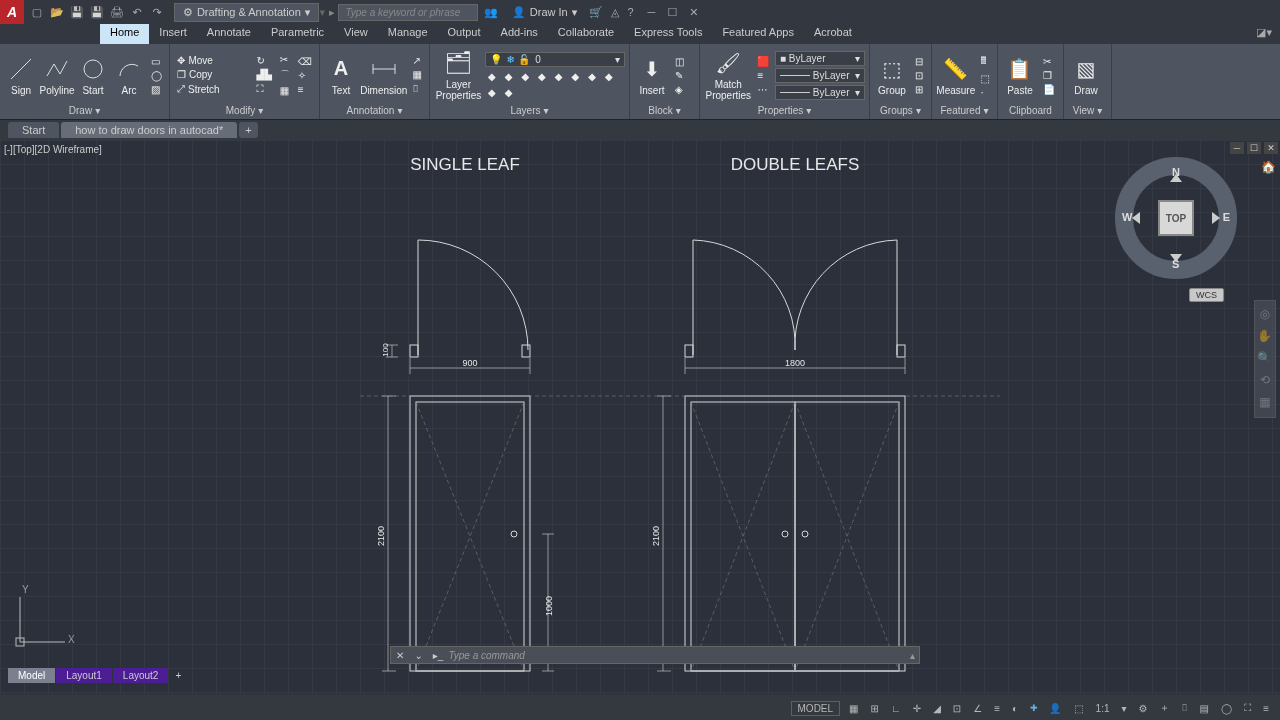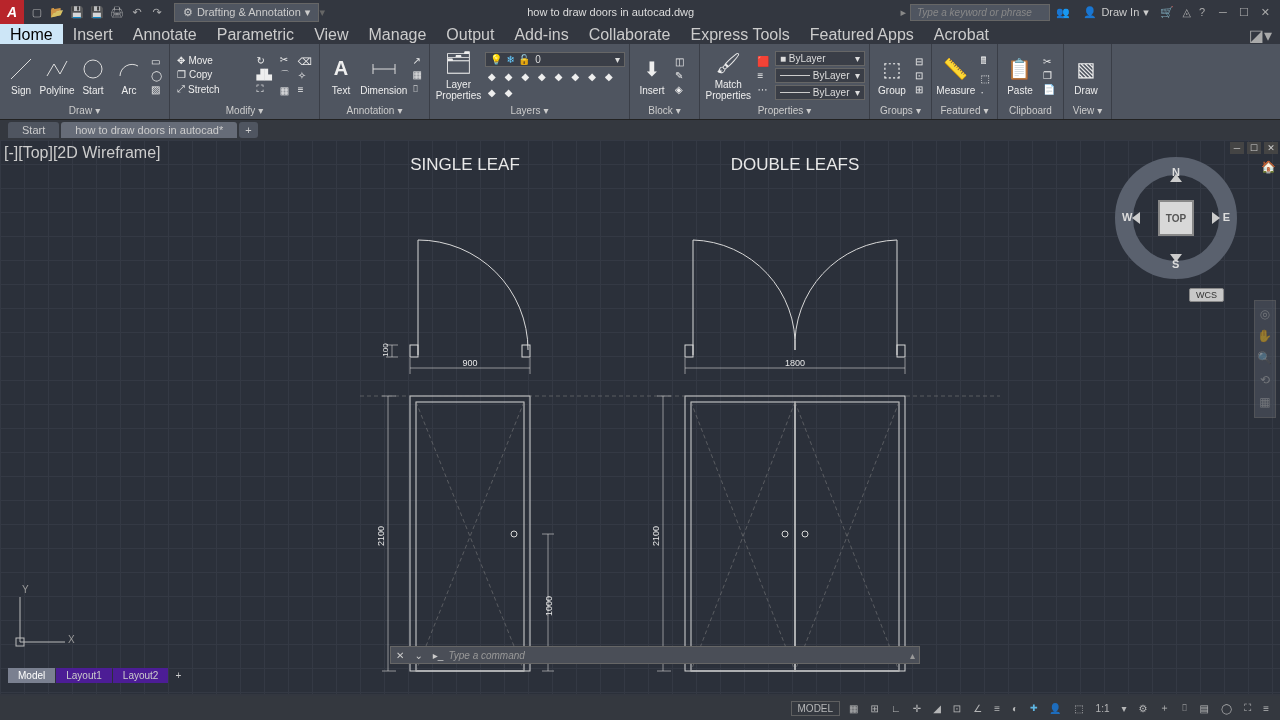--- a/index.html
+++ b/index.html
@@ -6,38 +6,38 @@
 body{width:1280px;height:720px;background:#333740;overflow:hidden;position:relative}
 .titlebar{height:24px;background:#333740;display:flex;align-items:center;font-size:11px;color:#ccc}
 .logo{width:24px;height:24px;background:#b8252b;color:#fff;font-weight:bold;font-size:14px;display:flex;align-items:center;justify-content:center;font-style:italic}
 .qat{display:flex;gap:2px;padding:0 4px}
 .qat-btn{width:18px;height:18px;opacity:.8;display:flex;align-items:center;justify-content:center}
 .workspace-sel{background:#4f5560;padding:2px 8px;margin-left:4px;display:flex;align-items:center;gap:4px;border:1px solid #666}
 .title-file{flex:1;text-align:center;color:#ddd;font-size:11px}
 .search-box{background:#4f5560;padding:2px 6px;color:#888;font-style:italic;width:140px;font-size:10px;border:1px solid #666}
 .sys-btns{display:flex;gap:12px;padding:0 10px;color:#aaa}
 .signin{display:flex;align-items:center;gap:4px;padding:0 8px;color:#ccc}
-.ribbon-tabs{height:20px;background:#333740;display:flex;font-size:16px;color:#ccc;}
+.ribbon-tabs{height:20px;background:#333740;display:flex;font-size:11px;color:#ccc;padding-left:100px}
 .ribbon-tab{padding:2px 10px;cursor:pointer}
 .ribbon-tab.active{background:#cde6f7;color:#000}
 .ribbon{height:76px;background:#4f5560;display:flex;border-bottom:1px solid #222}
 .panel{border-right:1px solid #3a3e47;display:flex;flex-direction:column;padding:2px 4px}
 .panel-body{flex:1;display:flex;align-items:center;gap:2px}
 .panel-title{font-size:10px;color:#ccc;text-align:center;padding:1px 0;display:flex;justify-content:center;gap:3px}
 .big-btn{display:flex;flex-direction:column;align-items:center;justify-content:flex-end;padding:2px 4px;color:#eee;font-size:10px;gap:2px;min-width:34px}
 .big-btn .ico{width:28px;height:28px;display:flex;align-items:center;justify-content:center}
 .small-row{display:flex;flex-direction:column;gap:1px}
 .small-btn{display:flex;align-items:center;gap:3px;font-size:10px;color:#eee;padding:1px 3px;white-space:nowrap}
 .prop-combo{background:#3a3e47;border:1px solid #666;font-size:10px;color:#ddd;padding:1px 4px;width:90px;display:flex;justify-content:space-between}
 .filetabs{height:20px;background:#34383f;display:flex;align-items:center;font-size:11px;color:#ccc;padding-left:8px;gap:2px}
 .filetab{background:#4f5560;padding:2px 14px;border-radius:3px 3px 0 0}
 .filetab.active{background:#666c78}
 .canvas-wrap{position:absolute;top:140px;left:0;right:0;bottom:26px;background:#2b303a}
 .canvas-wrap::before{content:"";position:absolute;inset:0;background-image:linear-gradient(#343944 1px,transparent 1px),linear-gradient(90deg,#343944 1px,transparent 1px);background-size:24px 24px}
-.vp-label{position:absolute;top:4px;left:4px;font-size:16px;color:#ccc}
+.vp-label{position:absolute;top:4px;left:4px;font-size:10px;color:#ccc}
 .vp-ctrl{position:absolute;top:2px;right:2px;display:flex;gap:3px}
 .vp-ctrl span{width:14px;height:12px;background:#444;color:#ccc;font-size:9px;display:flex;align-items:center;justify-content:center}
 .drawing{position:absolute;inset:0}
 .drawing text{fill:#e8e8e8;font-family:Arial}
 .drawing .ln{stroke:#d8d8d8;stroke-width:1;fill:none}
 .drawing .dim{stroke:#d8d8d8;stroke-width:0.6;fill:none}
 .drawing .dash{stroke:#888;stroke-width:0.5;stroke-dasharray:4 3;fill:none}
 .ucs{position:absolute;left:10px;bottom:40px;color:#999;font-size:10px}
 .viewcube{position:absolute;top:18px;right:44px;width:120px;height:120px}
 .navbar{position:absolute;right:4px;top:160px;width:22px;background:#555b66;border:1px solid #777;display:flex;flex-direction:column;gap:6px;padding:6px 0;align-items:center;opacity:.5}
@@ -67,21 +67,20 @@
     <span class="qat-btn">🖨</span>
     <span class="qat-btn">↶</span>
     <span class="qat-btn">↷</span>
   </div>
   <div class="workspace-sel">
     <span>⚙</span>
     <span>Drafting &amp; Annotation</span>
     <span>▾</span>
   </div>
   <span style="color:#666">▾</span>
-  <div class="title-file">how to draw doors in autocad.dwg</div>
   <span style="color:#888;padding:0 4px">▸</span>
   <div class="search-box">Type a keyword or phrase</div>
   <span style="padding:0 6px;color:#aaa">👥</span>
   <div class="signin">
     <span>👤</span>
     <span>Draw In</span>
     <span>▾</span>
   </div>
   <span style="padding:0 4px;color:#aaa">🛒</span>
   <span style="padding:0 4px;color:#aaa">◬</span>

